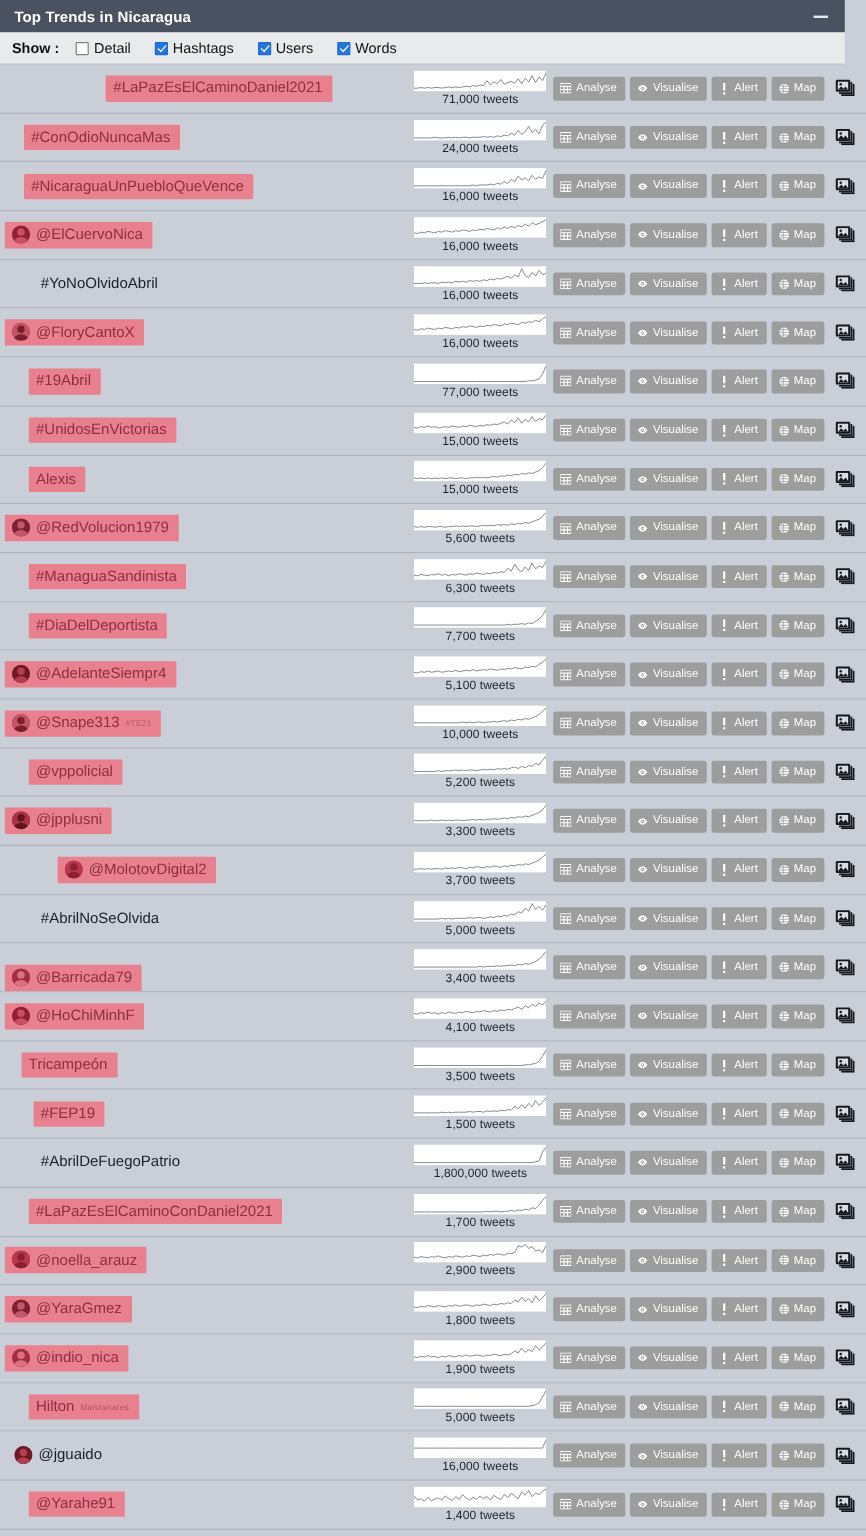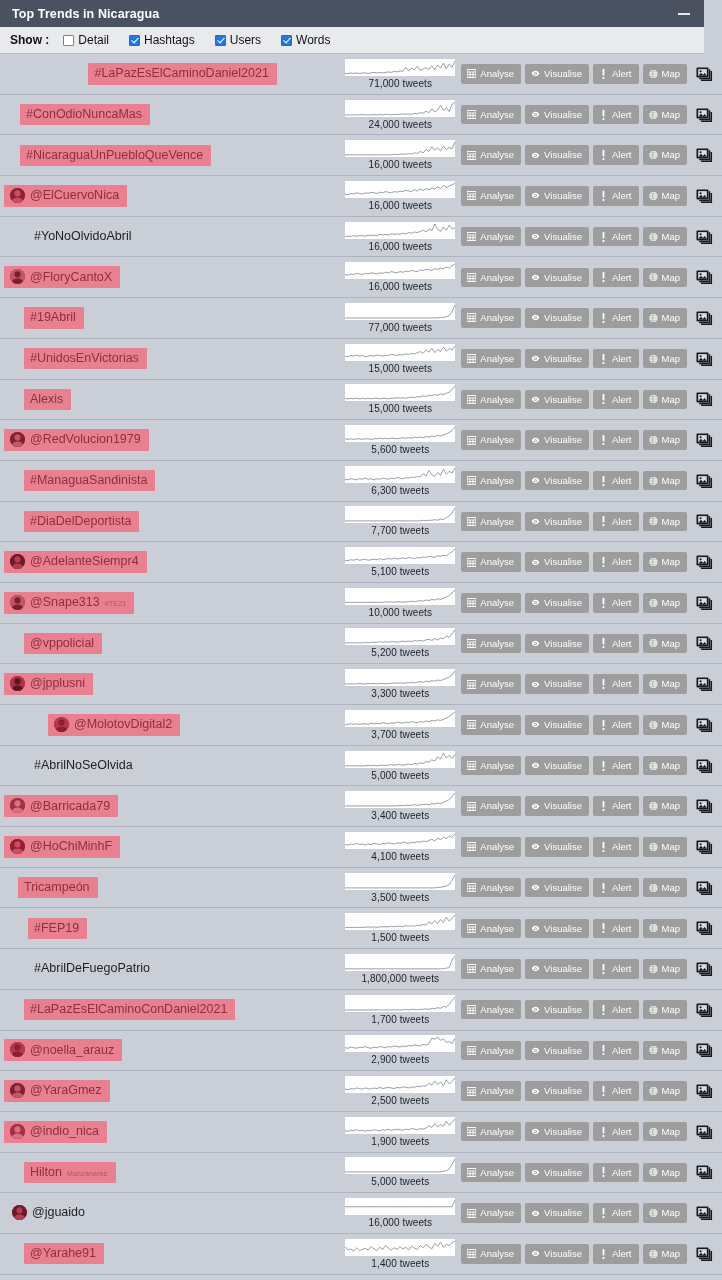--- a/index.html
+++ b/index.html
@@ -1382,21 +1382,21 @@
               <rect x="3.5" y="4.5" width="12" height="10" rx="1" fill="#16181d"></rect>
               <rect x="5.2" y="6.1" width="8.6" height="6.8" fill="#d9dce2"></rect>
               <circle cx="7.6" cy="8.3" r="1.05" fill="#16181d"></circle>
               <path d="M5.4 12.8l2.6-3 1.9 2.1 1.7-1.9 2.2 2.8z" fill="#16181d"></path>
               <path d="M6.2 15.6h10.3V6.3" fill="none" stroke="#16181d" stroke-width="1.5"></path>
               <path d="M8.0 17.2h10.3V7.9" fill="none" stroke="#16181d" stroke-width="1.5"></path>
             </svg></span>
         </span>
       </div>
       <div class="row">
-        <div class="label-cell" style="padding-left: 4px;">
+        <div class="label-cell" style="padding-left: 4px; align-items: flex-end;">
           <span class="chip">
             <span class="avatar"><svg width="15" height="15" viewBox="0 0 15 15" aria-hidden="true">
                 <rect width="15" height="15" fill="#a32e45"></rect>
                 <circle cx="7.5" cy="5.4" r="3.1" fill="#d9717f"></circle>
                 <path d="M1.2 15c.6-3.6 3.1-5.4 6.3-5.4s5.7 1.8 6.3 5.4z" fill="#d9717f"></path>
               </svg></span>
             <span>@Barricada79</span>
           </span>
         </div>
         <div class="spark-cell">
@@ -1882,21 +1882,21 @@
               </svg></span>
             <span>@YaraGmez</span>
           </span>
         </div>
         <div class="spark-cell">
           <div class="spark-box">
             <svg viewBox="0 0 100 17" preserveAspectRatio="none">
               <path d="M0.00,13.15 L2.63,13.74 L5.26,12.57 L7.89,13.15 L10.53,11.98 L13.16,12.57 L15.79,13.15 L18.42,11.98 L21.05,12.57 L23.68,13.15 L26.32,11.98 L28.95,12.57 L31.58,11.39 L34.21,12.57 L36.84,11.98 L39.47,11.39 L42.11,11.98 L44.74,12.57 L47.37,11.39 L50.00,11.98 L52.63,10.80 L55.26,11.39 L57.89,11.98 L60.53,10.80 L63.16,11.39 L65.79,10.22 L68.42,10.80 L71.05,9.63 L73.68,10.22 L76.32,7.28 L78.95,9.04 L81.58,4.93 L84.21,8.46 L86.84,6.11 L89.47,9.63 L92.11,3.76 L94.74,7.87 L97.37,5.52 L100.00,2.00" fill="none" stroke="#6f7480" stroke-width="0.7" vector-effect="non-scaling-stroke"></path>
             </svg>
           </div>
-          <div class="count">2,500 tweets</div>
+          <div class="count">1,800 tweets</div>
         </div>
         <div class="actions">
           <button class="btn btn-analyse">
             <span class="gi">
               <svg width="9" height="9" viewBox="0 0 10 10">
                 <rect x="0" y="0.5" width="10" height="9" fill="none" stroke="#fff" stroke-width="1"></rect>
                 <line x1="0" y1="3.3" x2="10" y2="3.3" stroke="#fff" stroke-width="1"></line>
                 <line x1="0" y1="6.2" x2="10" y2="6.2" stroke="#fff" stroke-width="1"></line>
                 <line x1="3.4" y1="3.3" x2="3.4" y2="9.5" stroke="#fff" stroke-width="1"></line>
                 <line x1="6.7" y1="3.3" x2="6.7" y2="9.5" stroke="#fff" stroke-width="1"></line>

